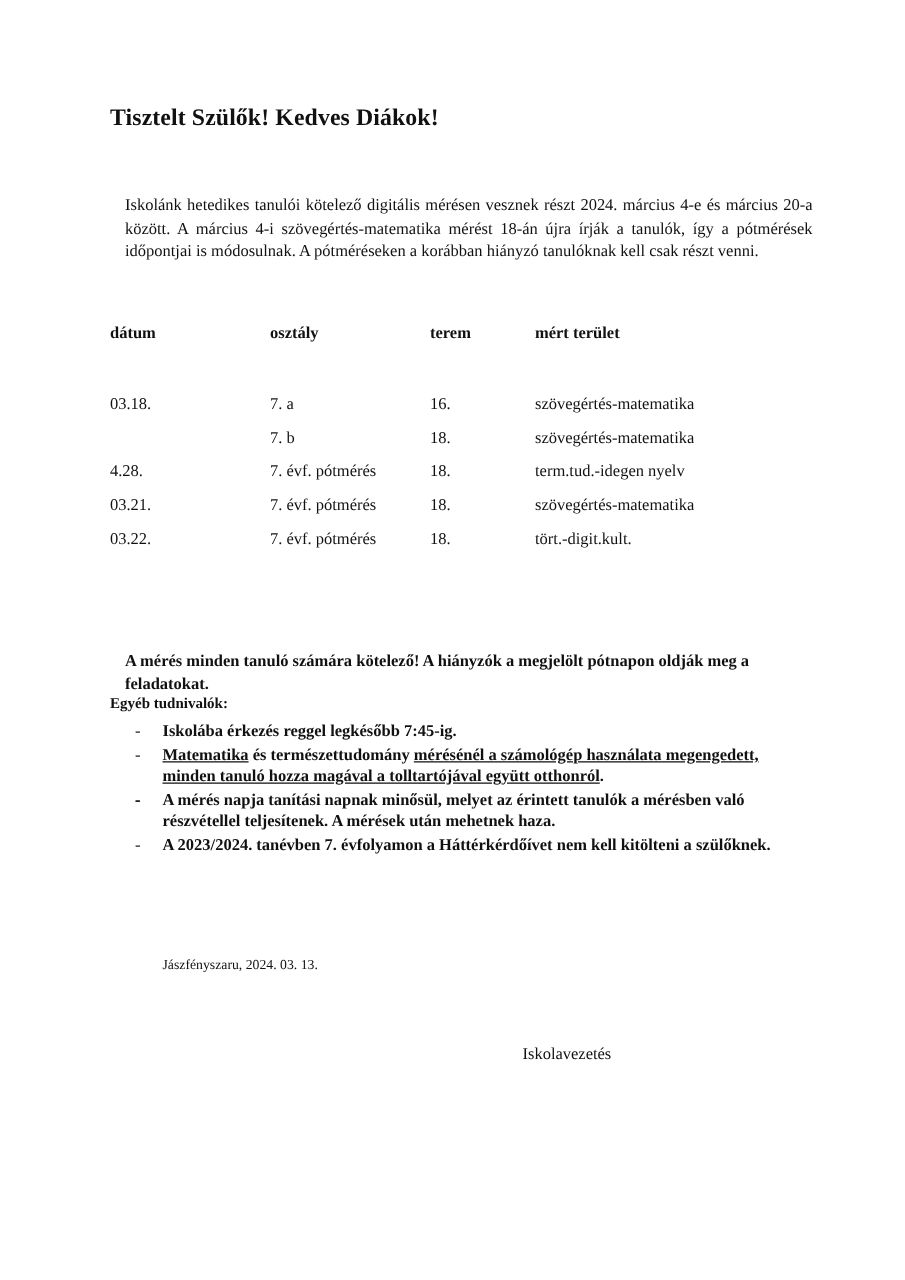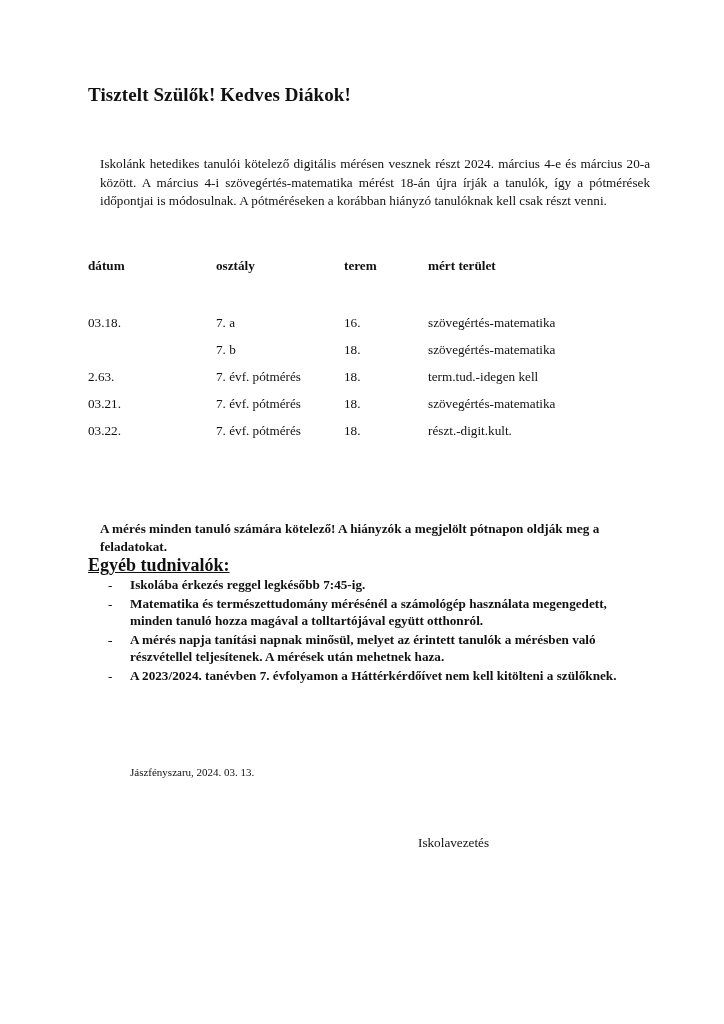--- a/index.html
+++ b/index.html
@@ -66,23 +66,22 @@
       width: 560px;
       font-size: 13.2px;
       line-height: 18px;
       font-weight: bold;
       margin: 12px;
     }
     .other-heading {
       position: absolute;
       left: 88px;
       top: 555px;
-      font-size: 18px;
-      font-weight: bold;
-      text-decoration: underline;
+      font-size: 12px;
+      font-weight: bold;
       margin: 0;
     }
     .bullets {
       position: absolute;
       left: 88px;
       top: 577px;
       width: 560px;
       margin: 0;
       padding: 0;
       list-style: none;
@@ -94,21 +93,21 @@
       position: relative;
       padding-left: 42px;
       margin-bottom: 2.2px;
     }
     .bullets li .dash {
       position: absolute;
       left: 20px;
       top: 0;
       font-weight: normal;
     }
-    .u { }
+    .u { text-decoration: underline; }
     .place-date {
       position: absolute;
       left: 130px;
       top: 766px;
       font-size: 11px;
       margin: 0;
     }
     .signature {
       position: absolute;
       left: 403px;
@@ -140,36 +139,36 @@
       <span class="cell c2">16.</span>
       <span class="cell c3">szövegértés-matematika</span>
     </div>
     <div class="trow" style="top:84px;">
       <span class="cell c0"></span>
       <span class="cell c1">7. b</span>
       <span class="cell c2">18.</span>
       <span class="cell c3">szövegértés-matematika</span>
     </div>
     <div class="trow" style="top:111px;">
-      <span class="cell c0">2.63.</span>
+      <span class="cell c0">4.28.</span>
       <span class="cell c1">7. évf. pótmérés</span>
       <span class="cell c2">18.</span>
-      <span class="cell c3">term.tud.-idegen kell</span>
+      <span class="cell c3">term.tud.-idegen nyelv</span>
     </div>
     <div class="trow" style="top:138px;">
       <span class="cell c0">03.21.</span>
       <span class="cell c1">7. évf. pótmérés</span>
       <span class="cell c2">18.</span>
       <span class="cell c3">szövegértés-matematika</span>
     </div>
     <div class="trow" style="top:165px;">
       <span class="cell c0">03.22.</span>
       <span class="cell c1">7. évf. pótmérés</span>
       <span class="cell c2">18.</span>
-      <span class="cell c3">részt.-digit.kult.</span>
+      <span class="cell c3">tört.-digit.kult.</span>
     </div>
   </div>
 
   <p class="bold-notice">A mérés minden tanuló számára kötelező! A hiányzók a megjelölt pótnapon oldják meg a feladatokat.</p>
 
   <p class="other-heading">Egyéb tudnivalók:</p>
 
   <ul class="bullets">
     <li>
       <span class="dash">-</span>

